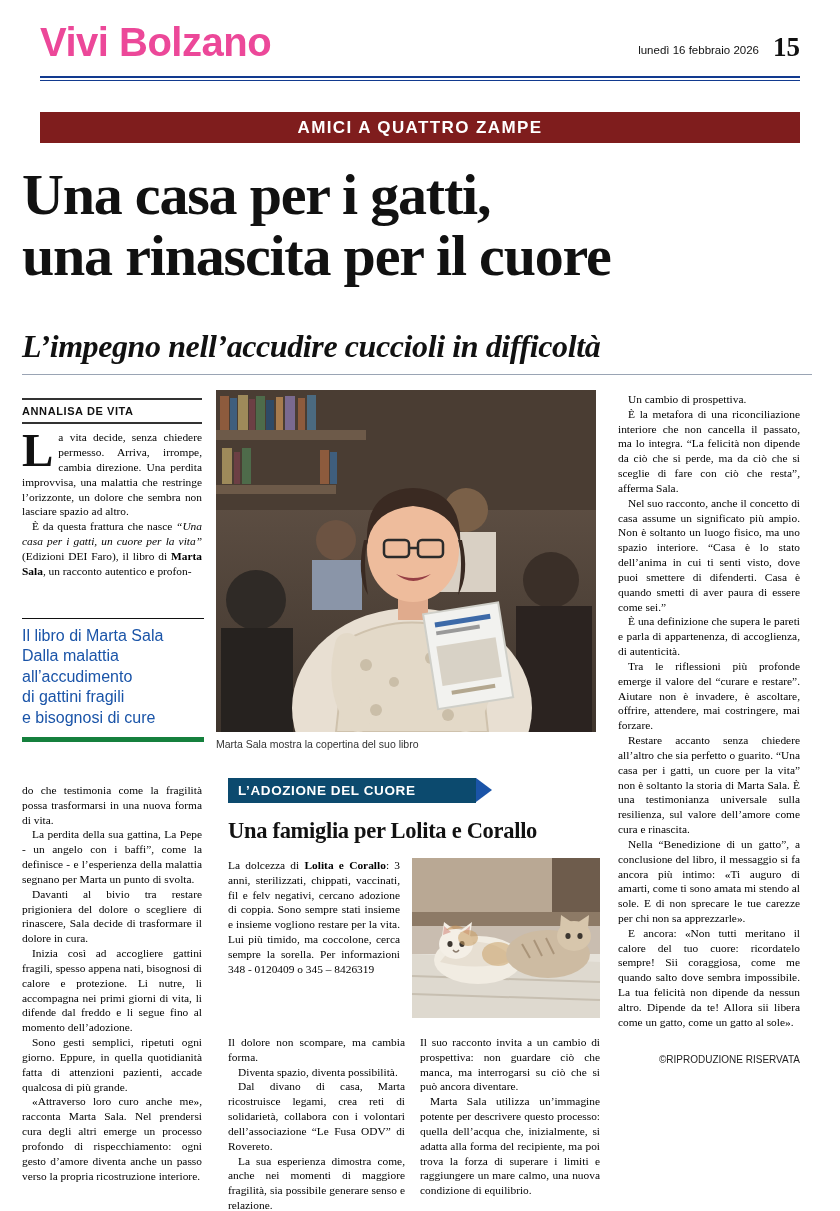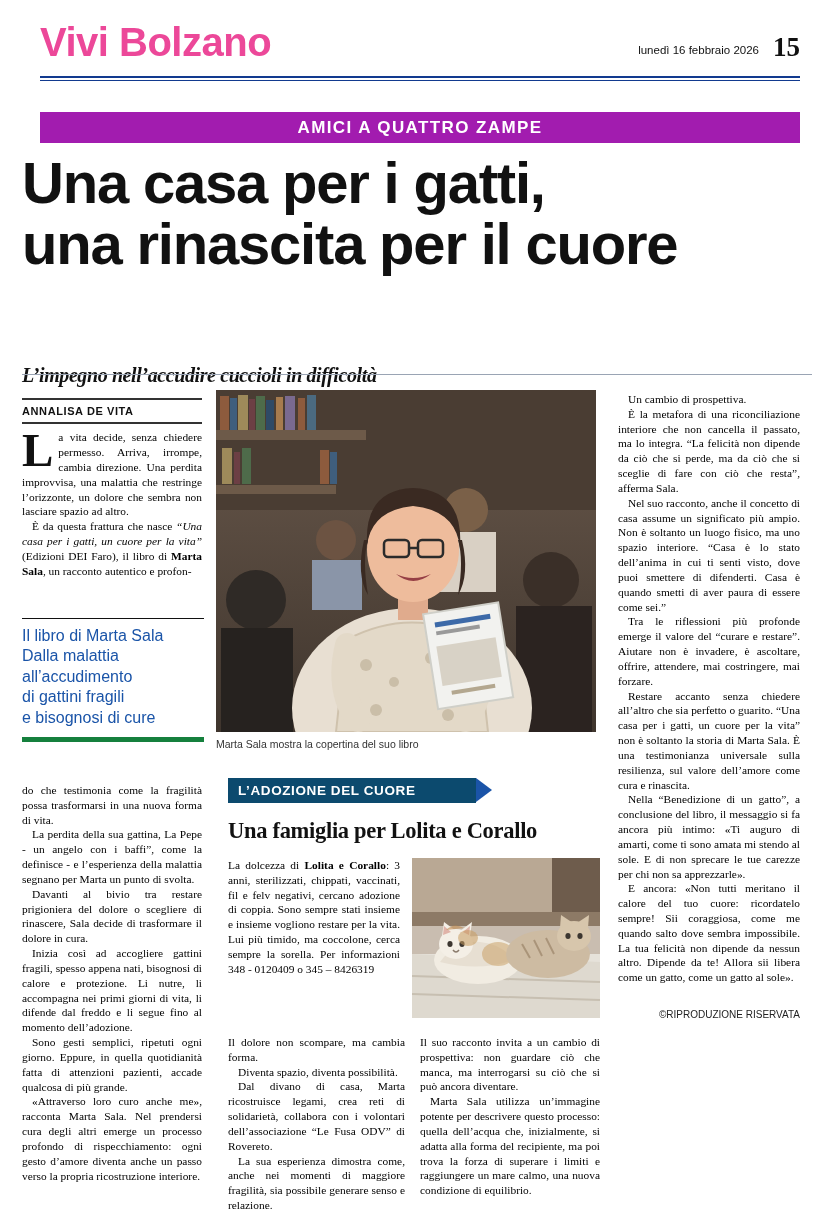--- a/index.html
+++ b/index.html
@@ -78,58 +78,57 @@
     background: #123a8f;
   }
 
   
   .section-banner {
     position: absolute;
     left: 40px;
     top: 112px;
     width: 760px;
     height: 31px;
-    background: #a21caf;
+    background: #7f1d1d;
     display: flex;
     align-items: center;
     justify-content: center;
   }
   .section-banner span {
     font-family: "Liberation Sans", sans-serif;
     font-weight: bold;
     font-size: 17px;
     letter-spacing: 1.4px;
     color: #ffffff;
   }
 
   
   .headline {
     position: absolute;
     left: 22px;
-    top: 152px;
+    top: 164px;
     width: 790px;
-    font-family: Liberation Sans, sans-serif;
+    font-family: Liberation Serif, serif;
     font-weight: bold;
     font-size: 58px;
     line-height: 1.06;
     letter-spacing: -1.2px;
     color: #111;
   }
   .subhead {
     position: absolute;
     left: 22px;
     top: 328px;
     width: 790px;
     font-family: "Liberation Serif", serif;
     font-style: italic;
     font-weight: bold;
-    font-size: 20px;
+    font-size: 32px;
     color: #111;
     letter-spacing: -0.4px;
-    margin-top: 36px;
   }
   .rule-head {
     position: absolute;
     left: 22px;
     top: 374px;
     width: 790px;
     height: 1px;
     background: #9aa4b4;
   }
 
@@ -512,20 +511,21 @@
     <p>Marta Sala utilizza un’immagine potente per descrivere questo processo: quella dell’acqua che, inizialmente, si adatta alla forma del recipiente, ma poi trova la forza di superare i limiti e raggiungere un mare calmo, una nuova condizione di equilibrio.</p>
   </div>
 
   <div class="col" id="col4">
 
     <p class="noindent"></p>
     <p class="noindent" id="rc-open"></p>
     <p>Un cambio di prospettiva.</p>
     <p>È la metafora di una riconciliazione interiore che non cancella il passato, ma lo integra. “La felicità non dipende da ciò che si perde, ma da ciò che si sceglie di fare con ciò che resta”, afferma Sala.</p>
     <p>Nel suo racconto, anche il concetto di casa assume un significato più ampio. Non è soltanto un luogo fisico, ma uno spazio interiore. “Casa è lo stato dell’anima in cui ti senti visto, dove puoi smettere di difenderti. Casa è quando smetti di aver paura di essere come sei.”</p>
+    <p>È una definizione che supera le pareti e parla di appartenenza, di accoglienza, di autenticità.</p>
     <p>Tra le riflessioni più profonde emerge il valore del “curare e restare”. Aiutare non è invadere, è ascoltare, offrire, attendere, mai costringere, mai forzare.</p>
     <p>Restare accanto senza chiedere all’altro che sia perfetto o guarito. “Una casa per i gatti, un cuore per la vita” non è soltanto la storia di Marta Sala. È una testimonianza universale sulla resilienza, sul valore dell’amore come cura e rinascita.</p>
     <p>Nella “Benedizione di un gatto”, a conclusione del libro, il messaggio si fa ancora più intimo: «Ti auguro di amarti, come ti sono amata mi stendo al sole. E di non sprecare le tue carezze per chi non sa apprezzarle».</p>
     <p>E ancora: «Non tutti meritano il calore del tuo cuore: ricordatelo sempre! Sii coraggiosa, come me quando salto dove sembra impossibile. La tua felicità non dipende da nessun altro. Dipende da te! Allora sii libera come un gatto, come un gatto al sole».</p>
     <div class="reserved">©RIPRODUZIONE RISERVATA</div>
   </div>
 
 </div>
 
 </body></html>

